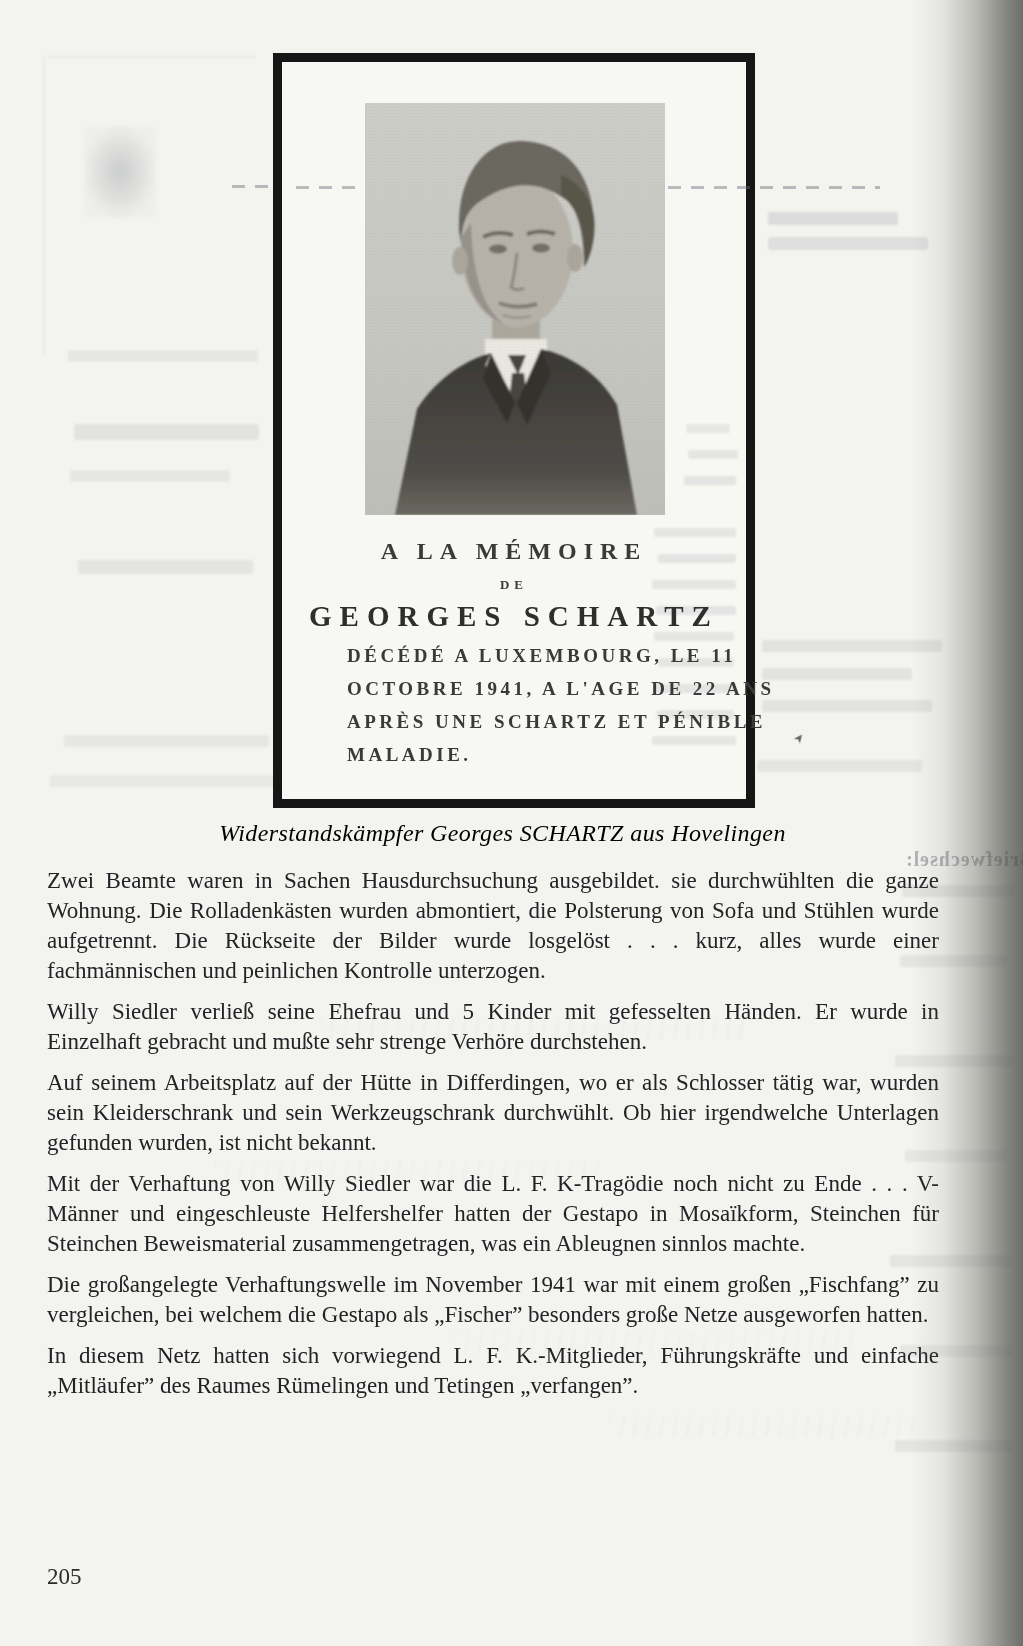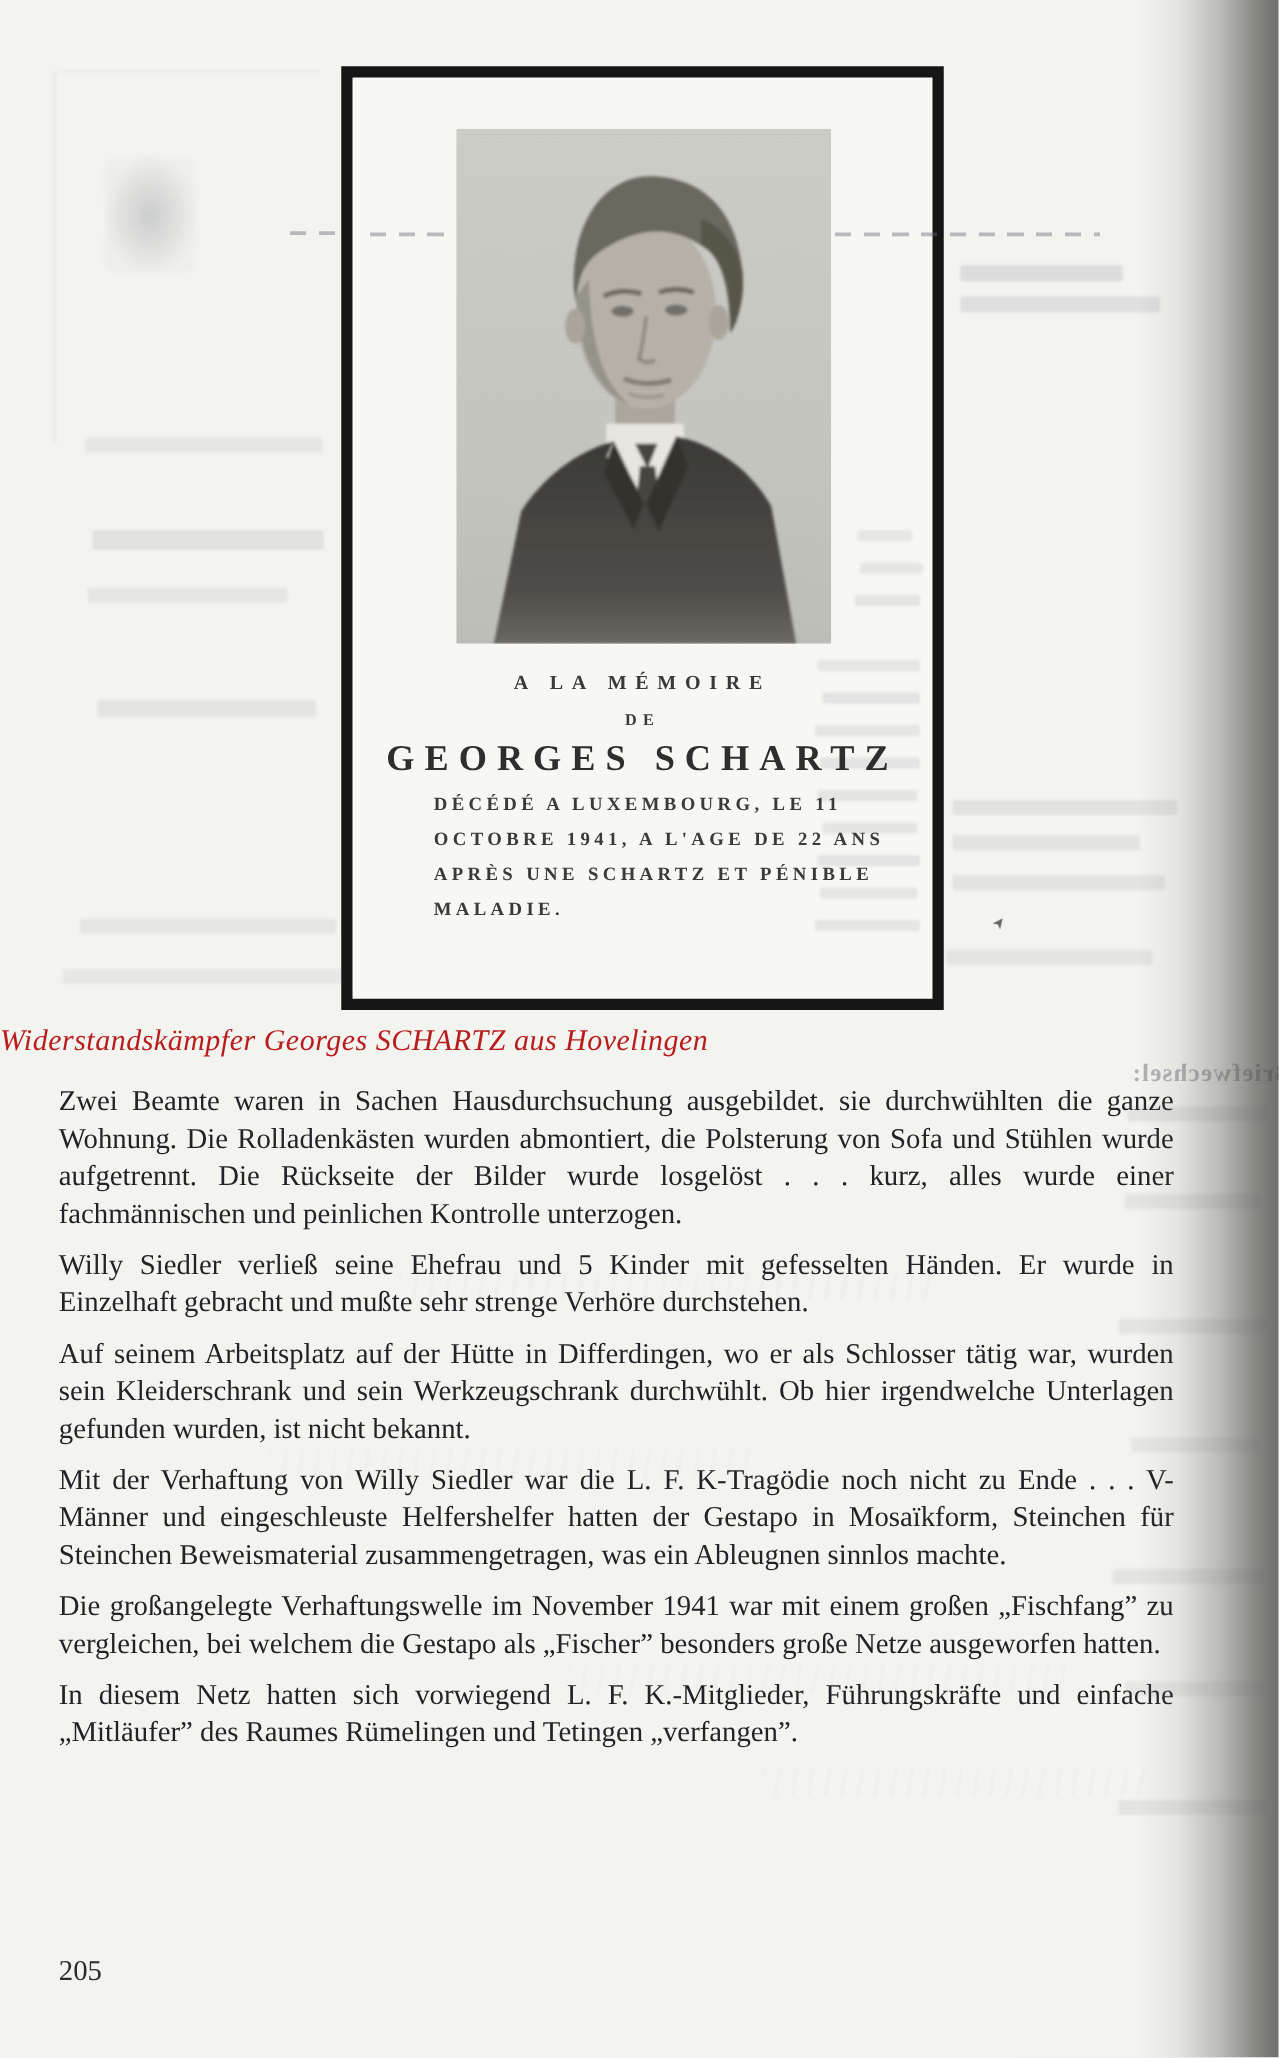--- a/index.html
+++ b/index.html
@@ -18,29 +18,29 @@
       rgba(80,80,75,0.66) 84%,
       rgba(72,72,68,0.78) 100%);
   }
   
   .card{
     position:absolute;left:273px;top:53px;width:482px;height:755px;
     box-sizing:border-box;border:9px solid #161616;background:#f7f7f3;z-index:10;
   }
   .photo{position:absolute;left:83px;top:41px;width:300px;height:412px;}
   .mem-text{position:absolute;left:0;right:0;top:476px;text-align:center;color:#3a3a3a;}
-  .mem-line1{font-size:16px;font-weight:bold;letter-spacing:7px;}
+  .mem-line1{font-size:24px;font-weight:bold;letter-spacing:7px;}
   .mem-line2{font-size:13px;font-weight:bold;letter-spacing:5px;margin-top:12px;}
   .mem-name{font-size:29px;font-weight:bold;letter-spacing:8px;margin-top:7px;color:#2e2e2e;white-space:nowrap;}
   .mem-details{width:334px;margin:12px auto 0;text-align:left;}
-  .mem-detail{font-size:15px;font-weight:bold;letter-spacing:3.5px;margin-top:11px;white-space:nowrap;}
+  .mem-detail{font-size:19px;font-weight:bold;letter-spacing:3.5px;margin-top:11px;white-space:nowrap;}
   
   .caption{
-    position:absolute;top:820px;left:0;width:1005px;
-    font-style:italic;font-size:24px;color:#b91c1c;letter-spacing:0.4px;z-index:12;
+    position:absolute;top:820px;left:0;width:1005px;text-align:center;
+    font-style:italic;font-size:24px;color:#000000;letter-spacing:0.4px;z-index:12;
   }
   
   .body-text{
     position:absolute;left:47px;top:866px;width:892px;z-index:12;
     font-size:23px;line-height:30px;text-align:justify;color:#232327;
   }
   .body-text p{margin:0 0 11px 0;}
   
   .page-number{position:absolute;left:47px;top:1564px;font-size:23px;color:#2b2b2e;z-index:12;}
   

